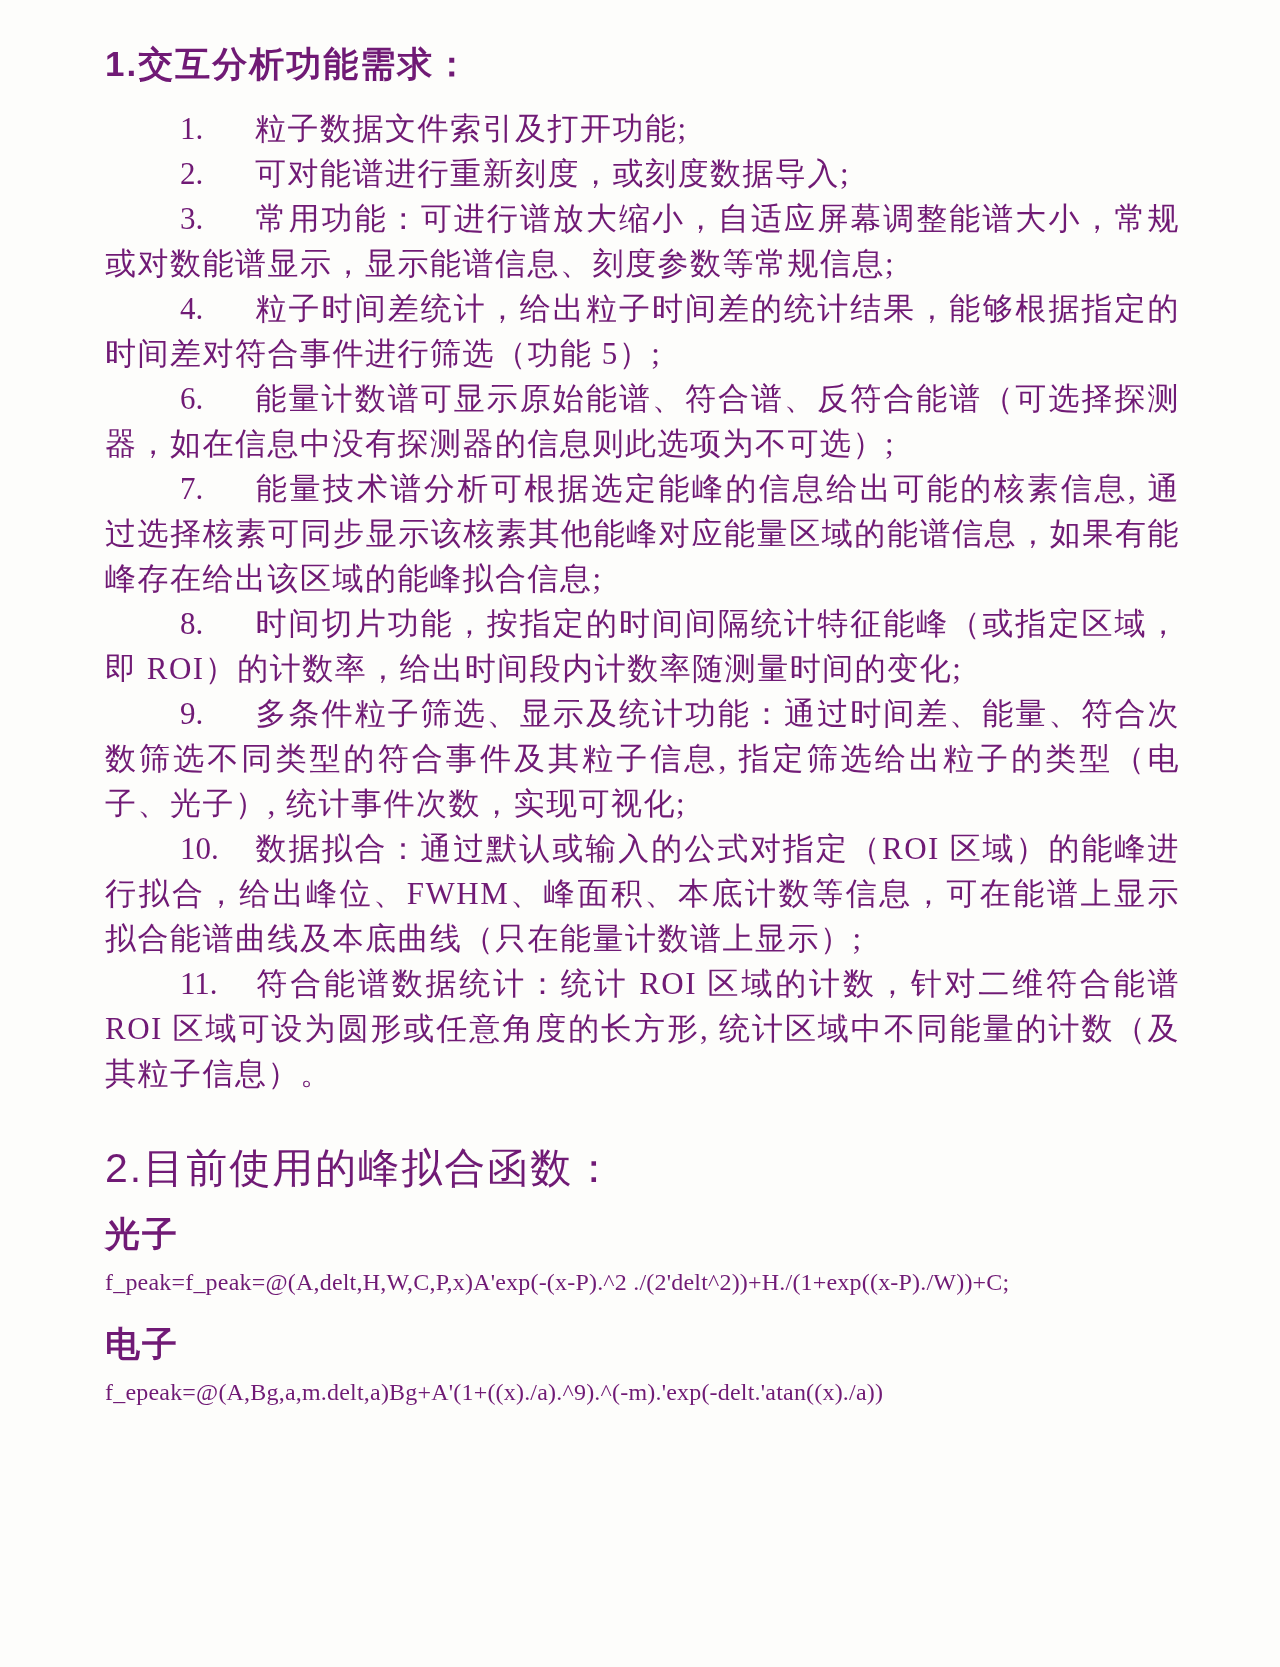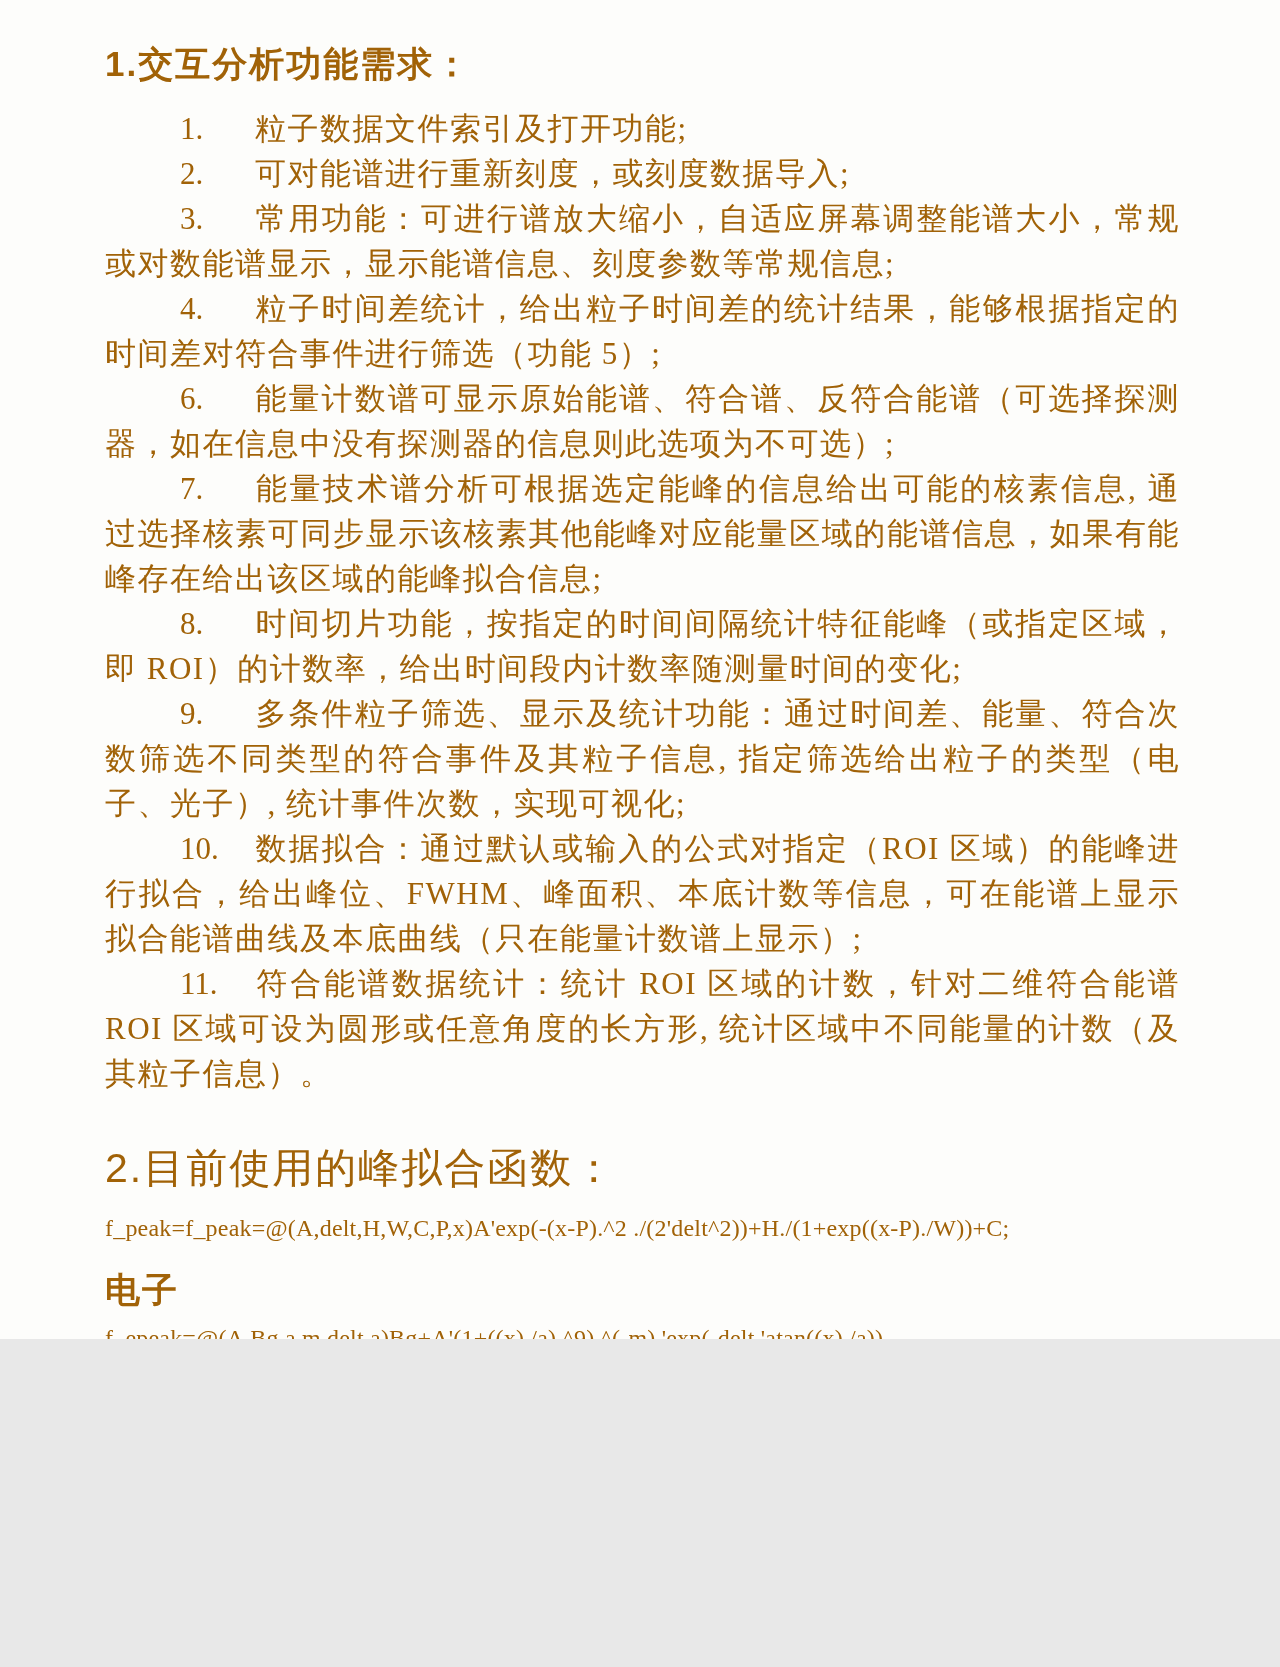--- a/index.html
+++ b/index.html
@@ -3,24 +3,24 @@
 <meta charset="utf-8">
 <style>
   html, body {
     margin: 0;
     padding: 0;
     background: #e8e8e8;
   }
   .page {
     position: relative;
     width: 1280px;
-    height: 1339px;
+    height: 1667px;
     margin: 0 auto;
     background: #fdfdfb;
-    color: #a16207;
+    color: #701a75;
     box-sizing: border-box;
     padding: 34px 100px 0 105px;
     font-family: "Liberation Serif", "DejaVu Serif", serif;
     overflow: hidden;
   }
   .h1 {
     font-family: "Liberation Sans", "DejaVu Sans", sans-serif;
     font-weight: 700;
     font-size: 35px;
     line-height: 48px;
@@ -78,18 +78,19 @@
   <p class="item"><span class="num">4.</span><span>粒子时间差统计，给出粒子时间差的统计结果，能够根据指定的时间差对符合事件进行筛选（功能 5）;</span></p>
   <p class="item"><span class="num">6.</span><span>能量计数谱可显示原始能谱、符合谱、反符合能谱（可选择探测器，如在信息中没有探测器的信息则此选项为不可选）;</span></p>
   <p class="item"><span class="num">7.</span><span>能量技术谱分析可根据选定能峰的信息给出可能的核素信息, 通过选择核素可同步显示该核素其他能峰对应能量区域的能谱信息，如果有能峰存在给出该区域的能峰拟合信息;</span></p>
   <p class="item"><span class="num">8.</span><span>时间切片功能，按指定的时间间隔统计特征能峰（或指定区域，即 ROI）的计数率，给出时间段内计数率随测量时间的变化;</span></p>
   <p class="item"><span class="num">9.</span><span>多条件粒子筛选、显示及统计功能：通过时间差、能量、符合次数筛选不同类型的符合事件及其粒子信息, 指定筛选给出粒子的类型（电子、光子）, 统计事件次数，实现可视化;</span></p>
   <p class="item"><span class="num">10.</span><span>数据拟合：通过默认或输入的公式对指定（ROI 区域）的能峰进行拟合，给出峰位、FWHM、峰面积、本底计数等信息，可在能谱上显示拟合能谱曲线及本底曲线（只在能量计数谱上显示）;</span></p>
   <p class="item"><span class="num">11.</span><span>符合能谱数据统计：统计 ROI 区域的计数，针对二维符合能谱 ROI 区域可设为圆形或任意角度的长方形, 统计区域中不同能量的计数（及其粒子信息）。</span></p>
 
   <div class="h2">2.目前使用的峰拟合函数：</div>
 
+  <div class="flabel">光子</div>
   <div class="formula">f_peak=f_peak=@(A,delt,H,W,C,P,x)A'exp(-(x-P).^2 ./(2'delt^2))+H./(1+exp((x-P)./W))+C;</div>
 
   <div class="flabel">电子</div>
   <div class="formula">f_epeak=@(A,Bg,a,m.delt,a)Bg+A'(1+((x)./a).^9).^(-m).'exp(-delt.'atan((x)./a))</div>
 
 </div>
 
 </body></html>

